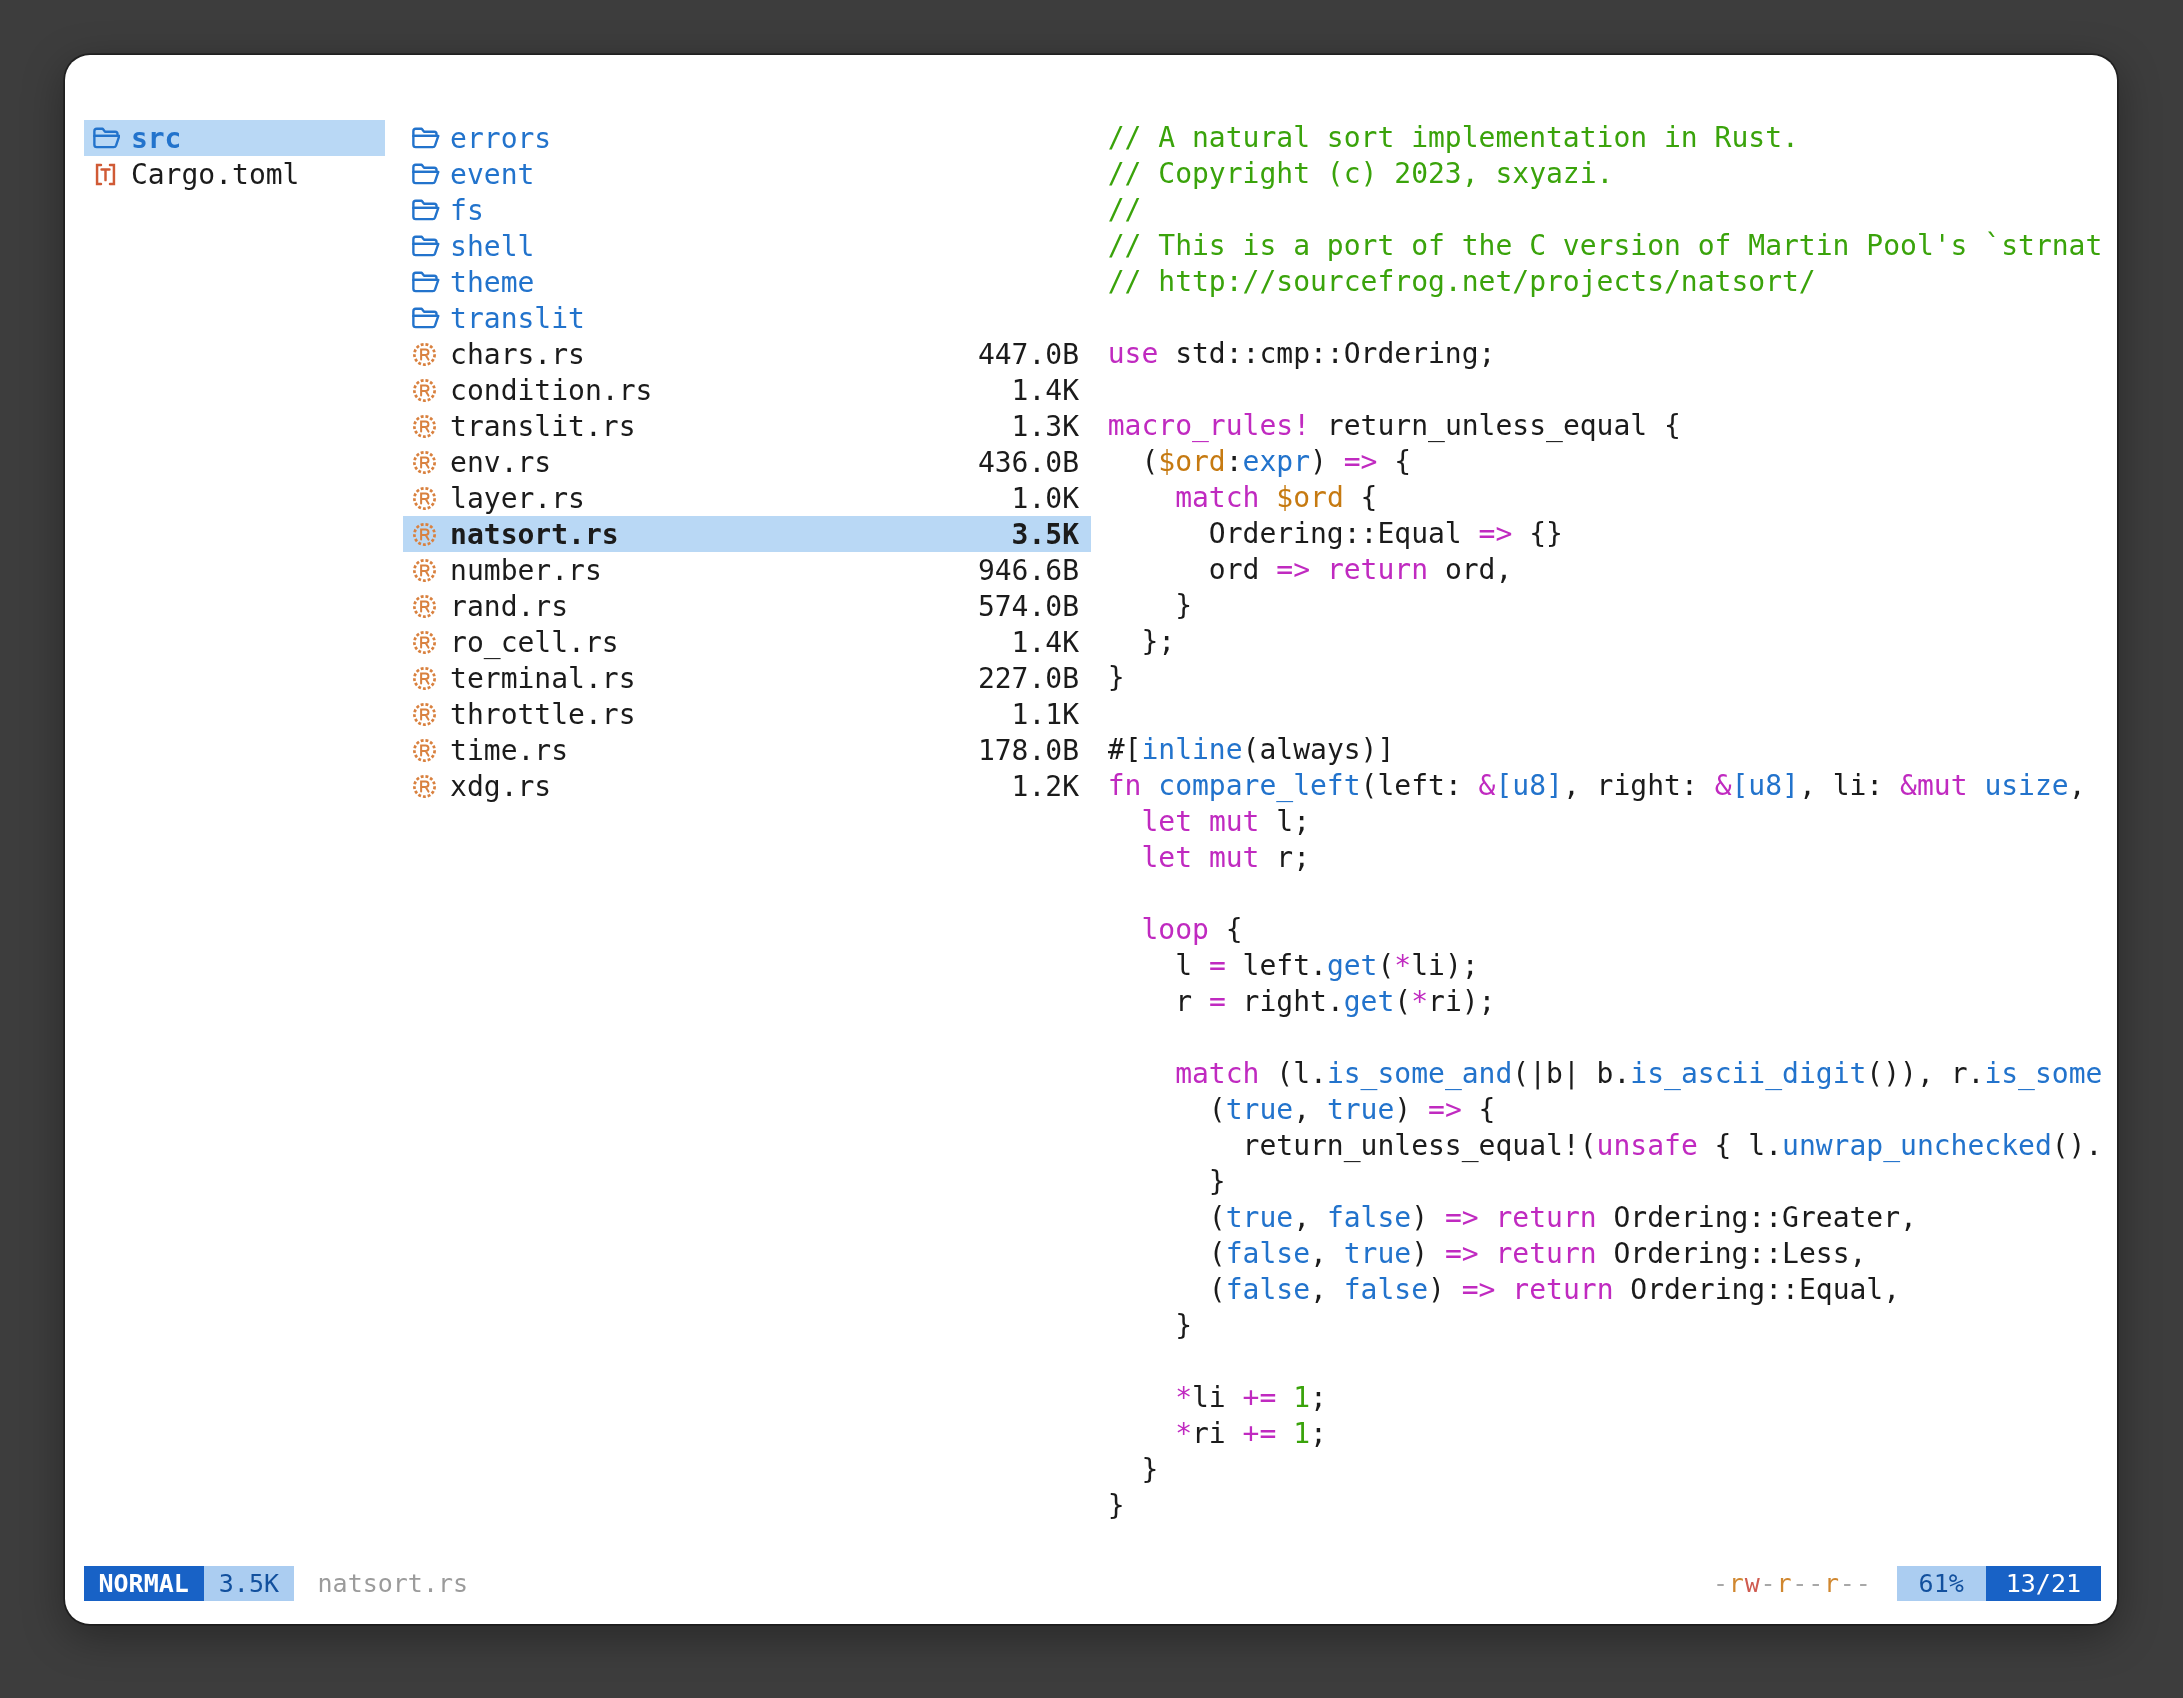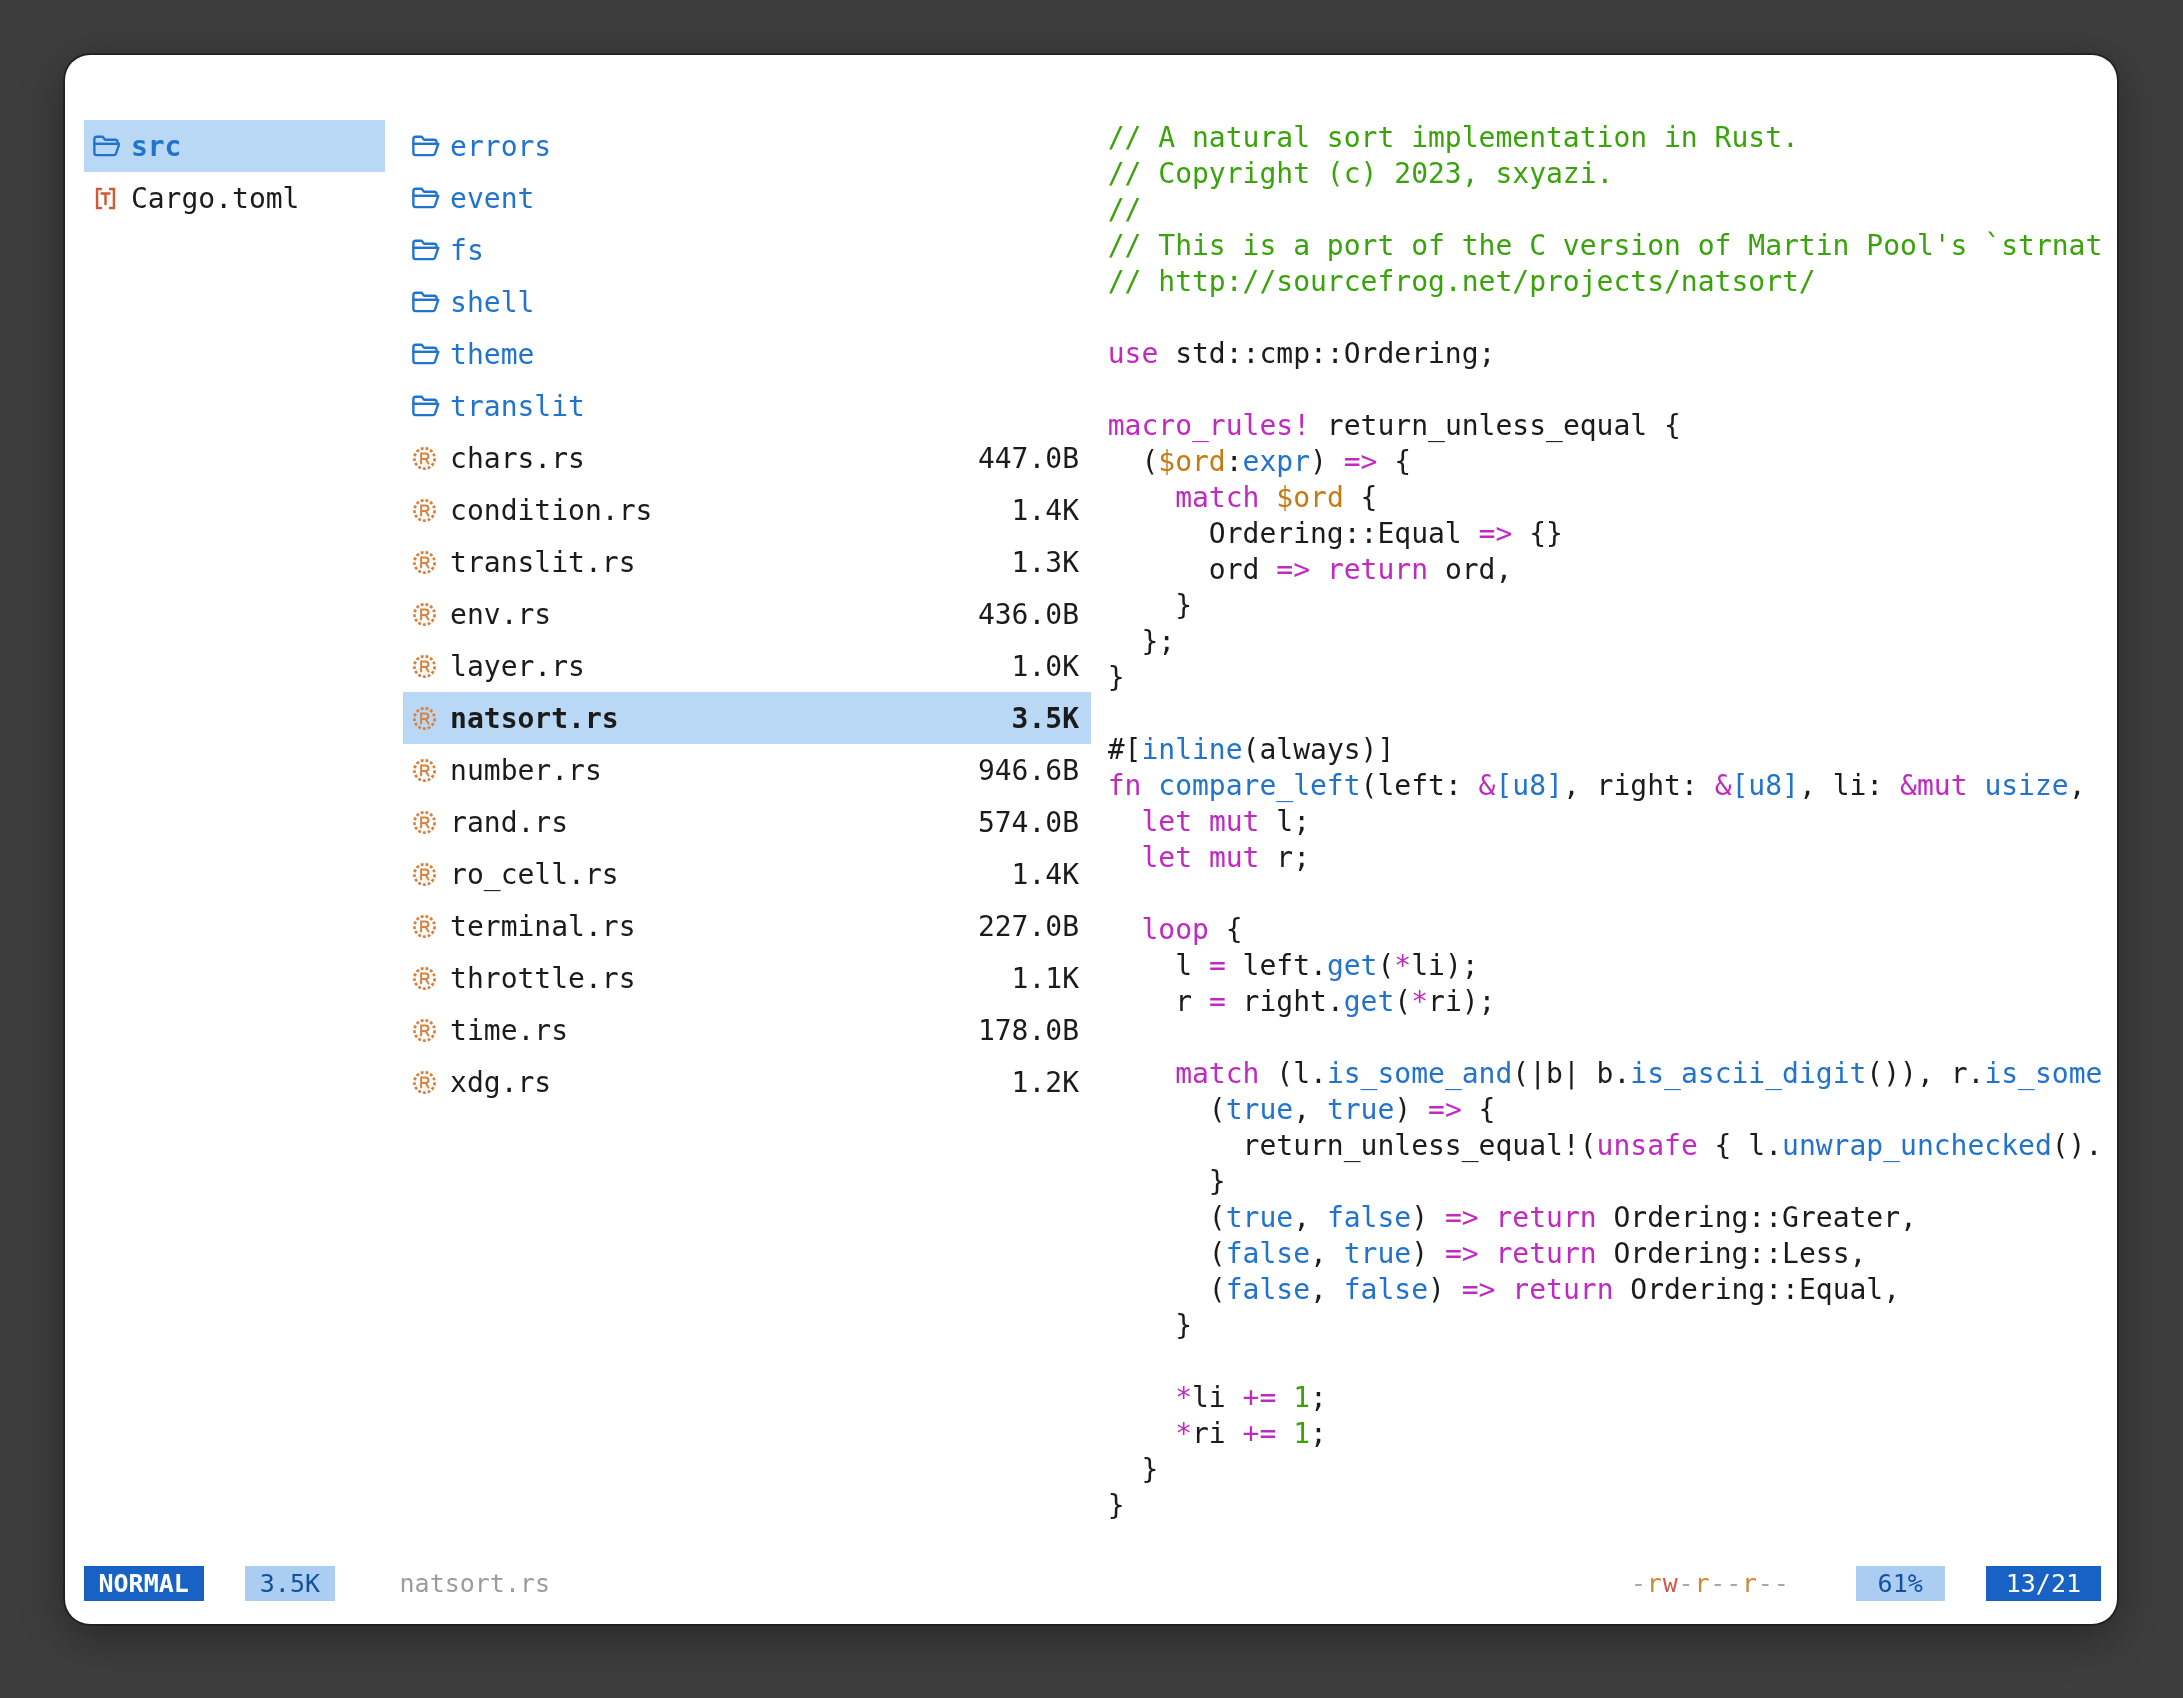--- a/index.html
+++ b/index.html
@@ -24,21 +24,21 @@
     left: 0; top: 65px; right: 0; bottom: 101px;
     display: flex;
     align-items: flex-start;
   }
   .pane { overflow: hidden; }
   .pane.parent  { width: 302px; margin-left: 18.5px; }
   .pane.current { width: 689px; margin-left: 17.6px; }
   .pane.preview { flex: 1 1 auto; margin-left: 17px; margin-right: 16px; }
 
   .row {
-    height: 52px;
+    height: 36px;
     display: flex;
     align-items: center;
     font-size: 28px;
     color: var(--text, #1b1b1b);
     padding-left: 8.4px;
     white-space: pre;
   }
   .row.selected { background: var(--selection, #b9d8f5); font-weight: bold; }
   .row .icon {
     width: 39px;
@@ -53,21 +53,20 @@
   .code { font-size: 28px; line-height: 36px; white-space: pre; color: var(--text, #1b1b1b); }
   .code-line { height: 36px; }
 
   .statusbar {
     position: absolute;
     left: 18.5px; right: 16px; bottom: 23.5px;
     height: 35px;
     display: flex;
     align-items: center;
     font-size: 25px;
-    gap: 41px;
   }
   .badge {
     height: 35px;
     display: inline-flex;
     align-items: center;
     padding: 0 15px;
   }
   .badge.mode    { background: var(--accent, #1862c6); color: #ffffff; font-weight: bold; }
   .badge.size    { background: var(--badge-light, #abcdf1); color: var(--badge-light-fg, #12509e); }
   .badge.percent { background: var(--badge-light, #abcdf1); color: var(--badge-light-fg, #12509e); padding: 0 22px; }

